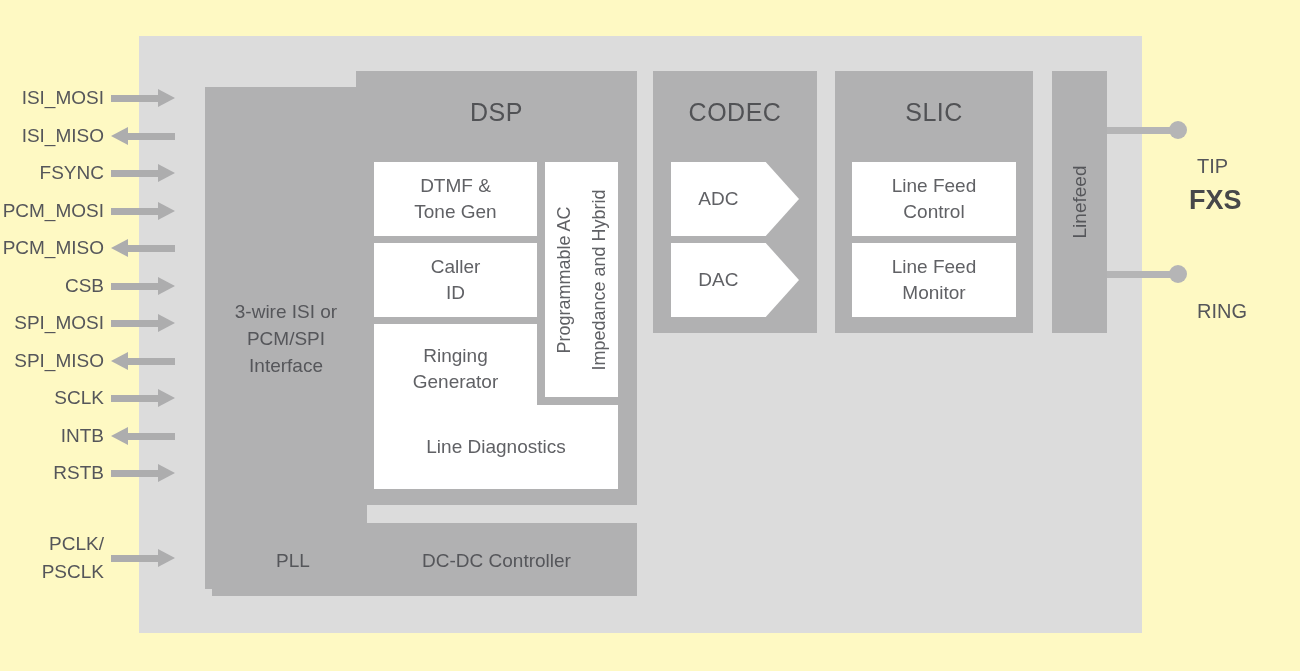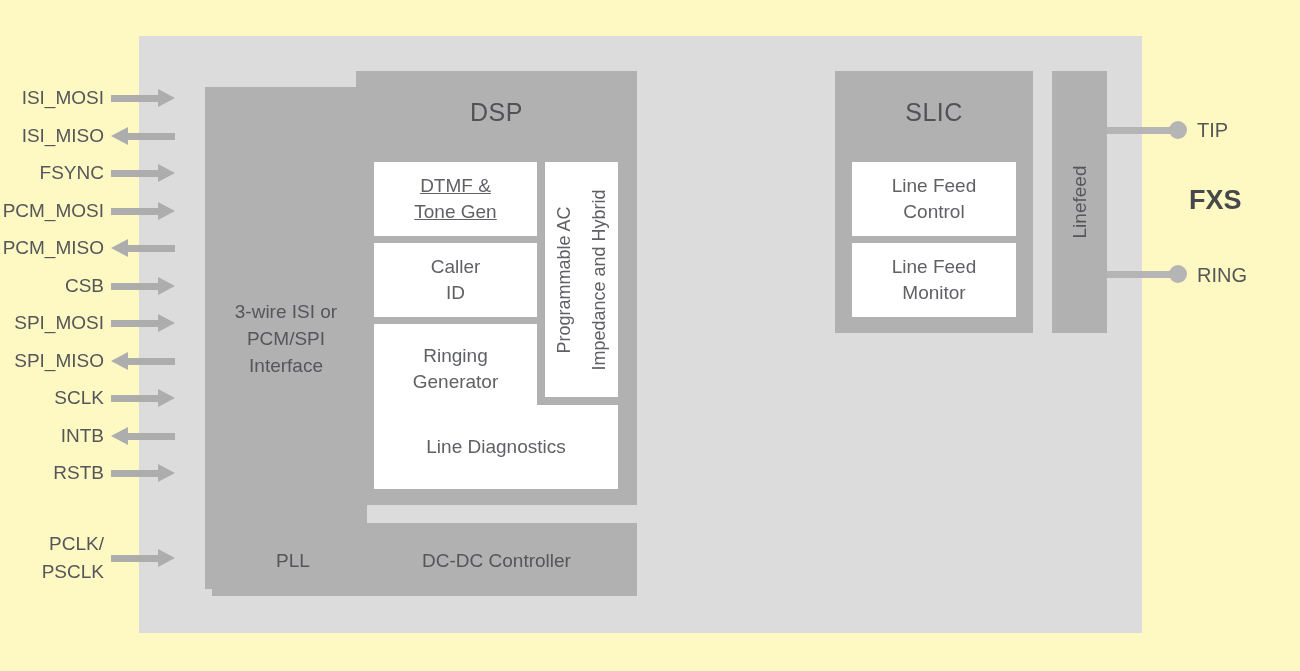--- a/index.html
+++ b/index.html
@@ -40,21 +40,21 @@
 
   
   .pent{position:absolute; background:#ffffff;
         clip-path:polygon(0 0, 74% 0, 100% 50%, 74% 100%, 0 100%);}
   .pent span{position:absolute; left:0; width:74%; top:50%; transform:translateY(-50%);
              text-align:center; font-size:19px; color:#606165; display:block;}
 
   
   .wire{position:absolute; height:7px; background:#b5b5b6;}
   .dot{position:absolute; width:18px; height:18px; border-radius:50%; background:#b5b5b6;}
-  .wire-label{position:absolute; font-size:20px; color:#55565a; line-height:28px;}
+  .wire-label{position:absolute; font-size:20px; color:#55565a; line-height:28px;margin-top:36px;}
   .fxs{position:absolute; font-size:27px; font-weight:bold; color:#47484a;}
 </style>
 </head>
 <body>
 
 <div id="stage">
 
   <div class="chip"></div>
 
   <div id="pin-rows">
@@ -123,33 +123,42 @@
   </div>
 
   <div class="gblock" style="left:175px; top:87px; width:162px; height:502px;margin-left:30px;">
     <div class="centered-label">3-wire ISI or
 PCM/SPI
 Interface</div>
   </div>
 
   <div class="gblock" style="left:356px; top:71px; width:281px; height:434px;">
     <div class="block-title">DSP</div>
-    <div class="wblock" style="left:18px; top:91px; width:163px; height:74px;text-decoration:underline;">DTMF &amp;
+    <div class="wblock" style="left:18px; top:91px; width:163px; height:74px;">DTMF &amp;
 Tone Gen</div>
     <div class="wblock" style="left:18px; top:172px; width:163px; height:74px;">Caller
 ID</div>
     <div class="wblock" style="left:18px; top:253px; width:163px; height:90px;">Ringing
 Generator</div>
     <div class="wblock" style="left:189px; top:91px; width:73px; height:235px;">
       <div class="vtext" style="width:232px; font-size:18px; line-height:35px; color:#606165;">Programmable AC
 Impedance and Hybrid</div>
     </div>
     <div class="wblock" style="left:18px; top:334px; width:244px; height:84px;">Line Diagnostics</div>
   </div>
 
+  <div class="gblock" style="left:653px; top:71px; width:164px; height:262px;">
+    <div class="block-title">CODEC</div>
+    <div class="pent" style="left:18px; top:91px; width:128px; height:74px;">
+      <span>ADC</span>
+    </div>
+    <div class="pent" style="left:18px; top:172px; width:128px; height:74px;">
+      <span>DAC</span>
+    </div>
+  </div>
 
   <div class="gblock" style="left:835px; top:71px; width:198px; height:262px;">
     <div class="block-title">SLIC</div>
     <div class="wblock" style="left:17px; top:91px; width:164px; height:74px;">Line Feed
 Control</div>
     <div class="wblock" style="left:17px; top:172px; width:164px; height:74px;">Line Feed
 Monitor</div>
   </div>
 
   <div class="gblock" style="left:1052px; top:71px; width:55px; height:262px;">

